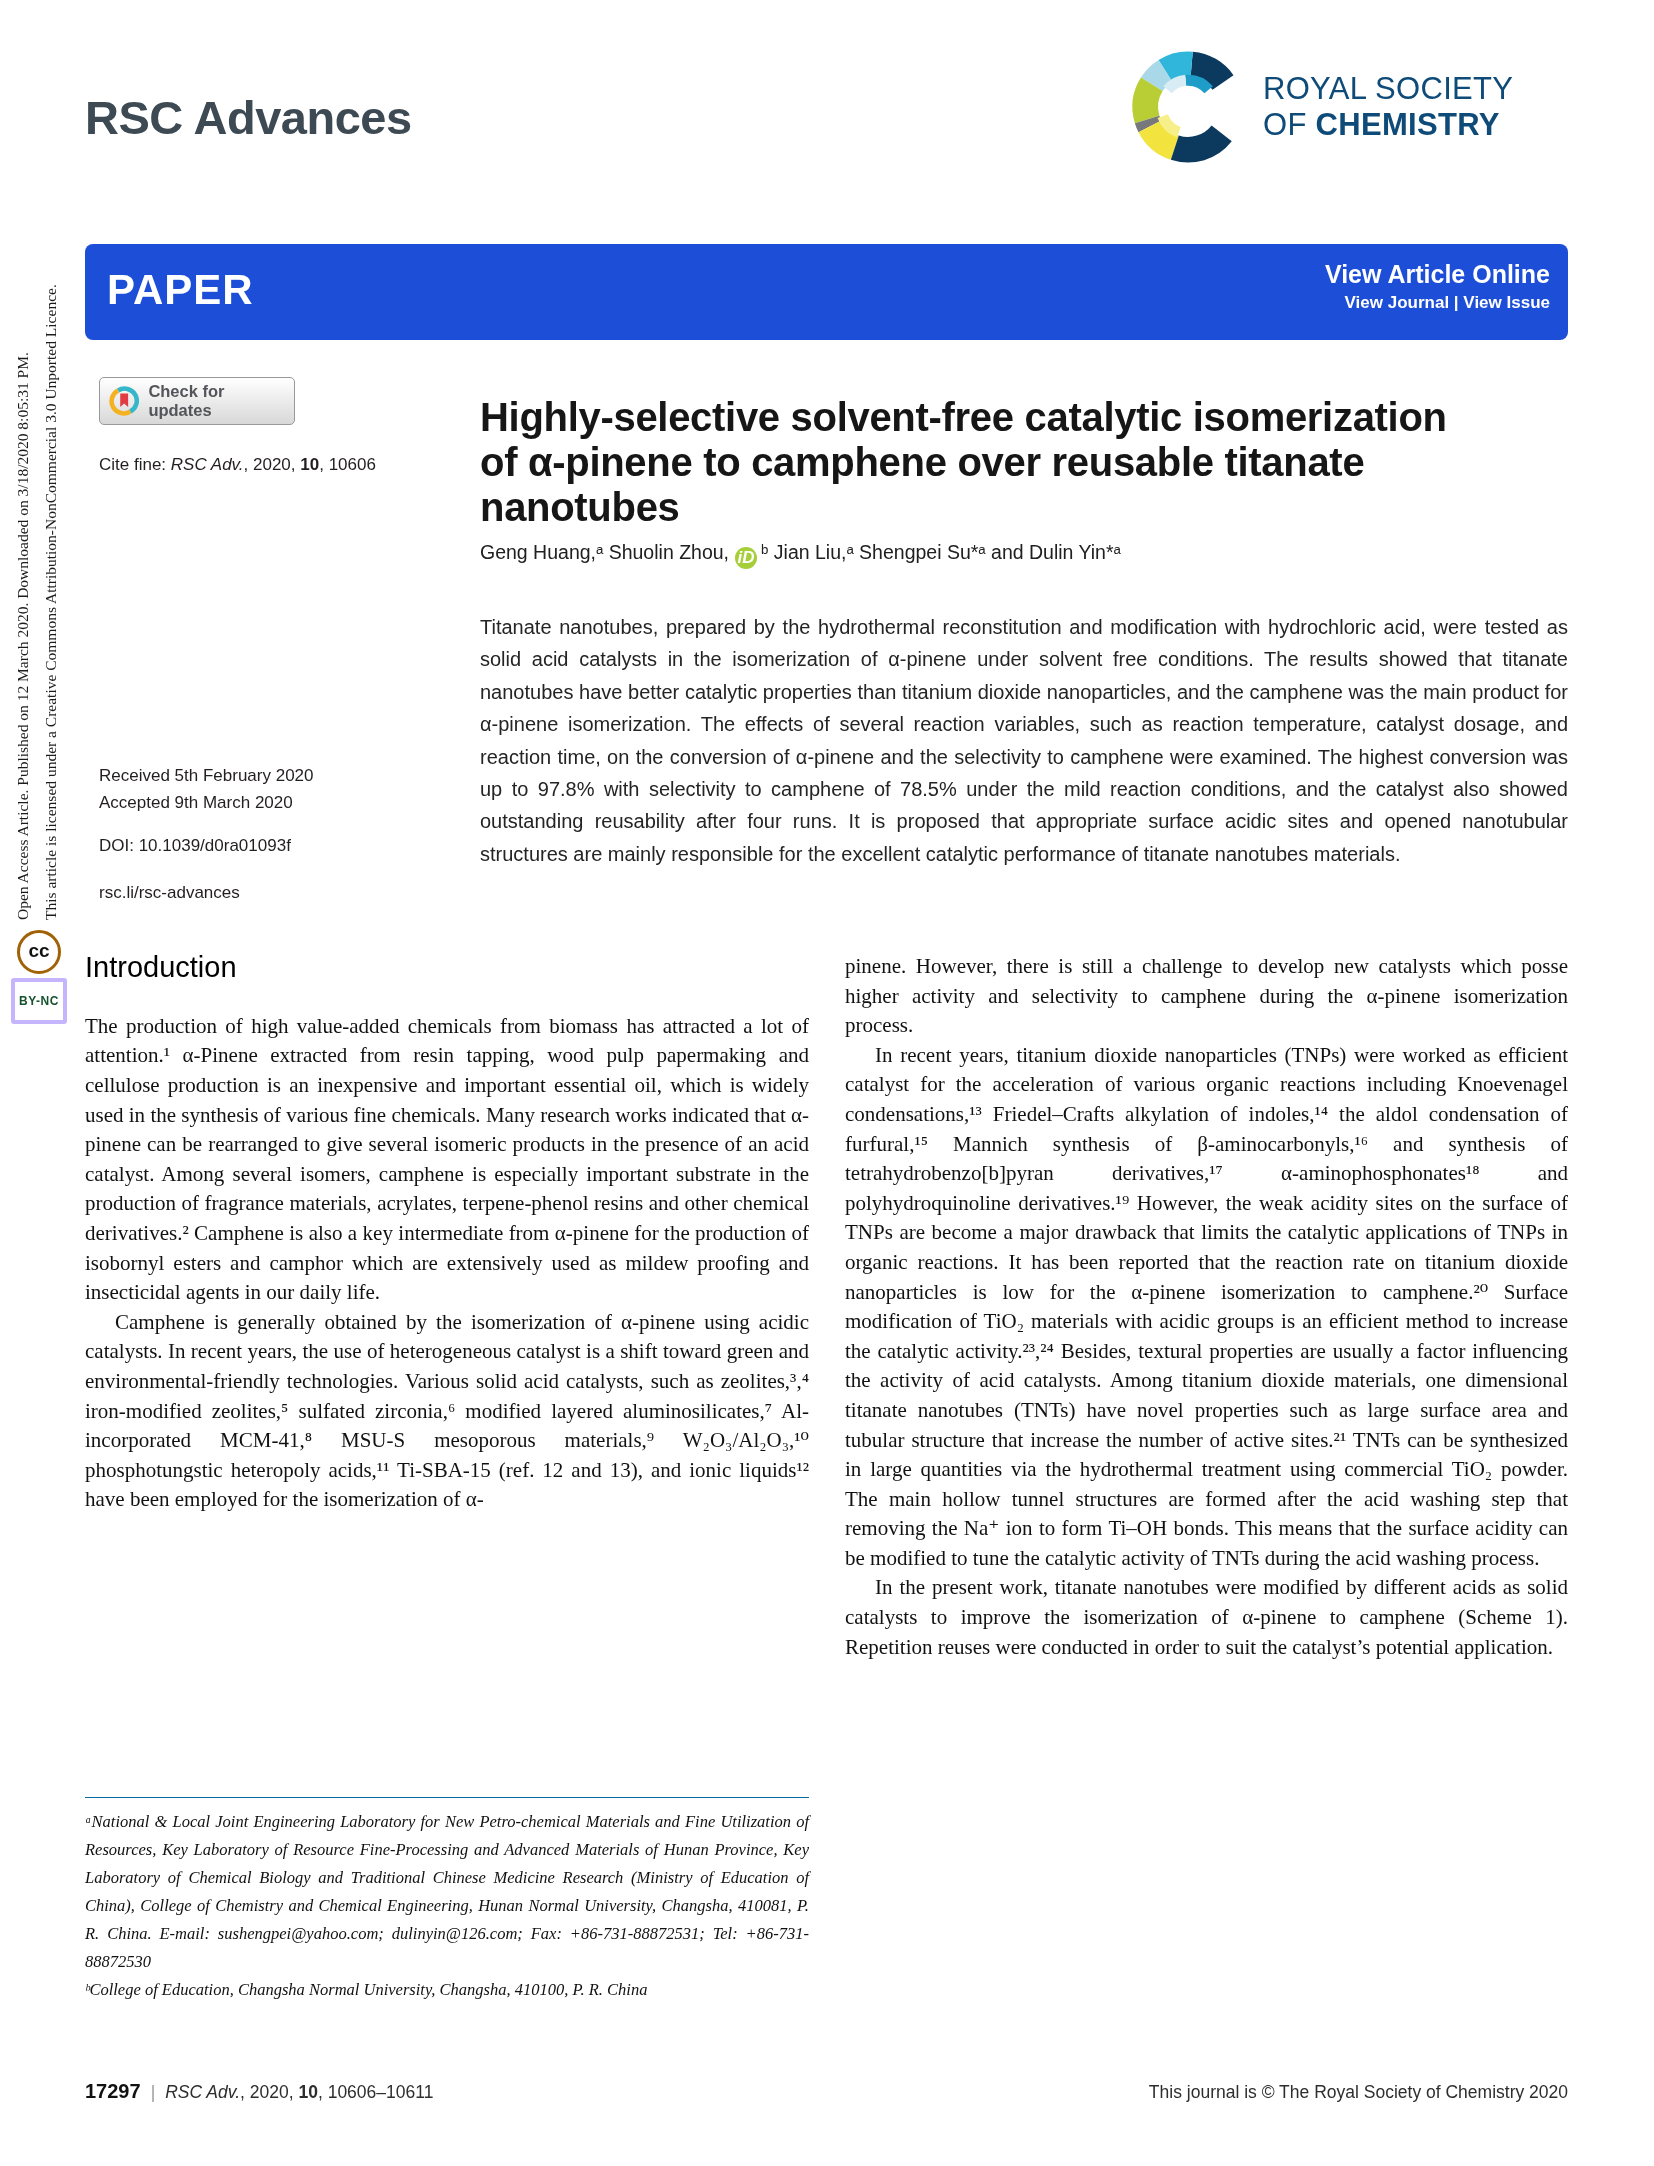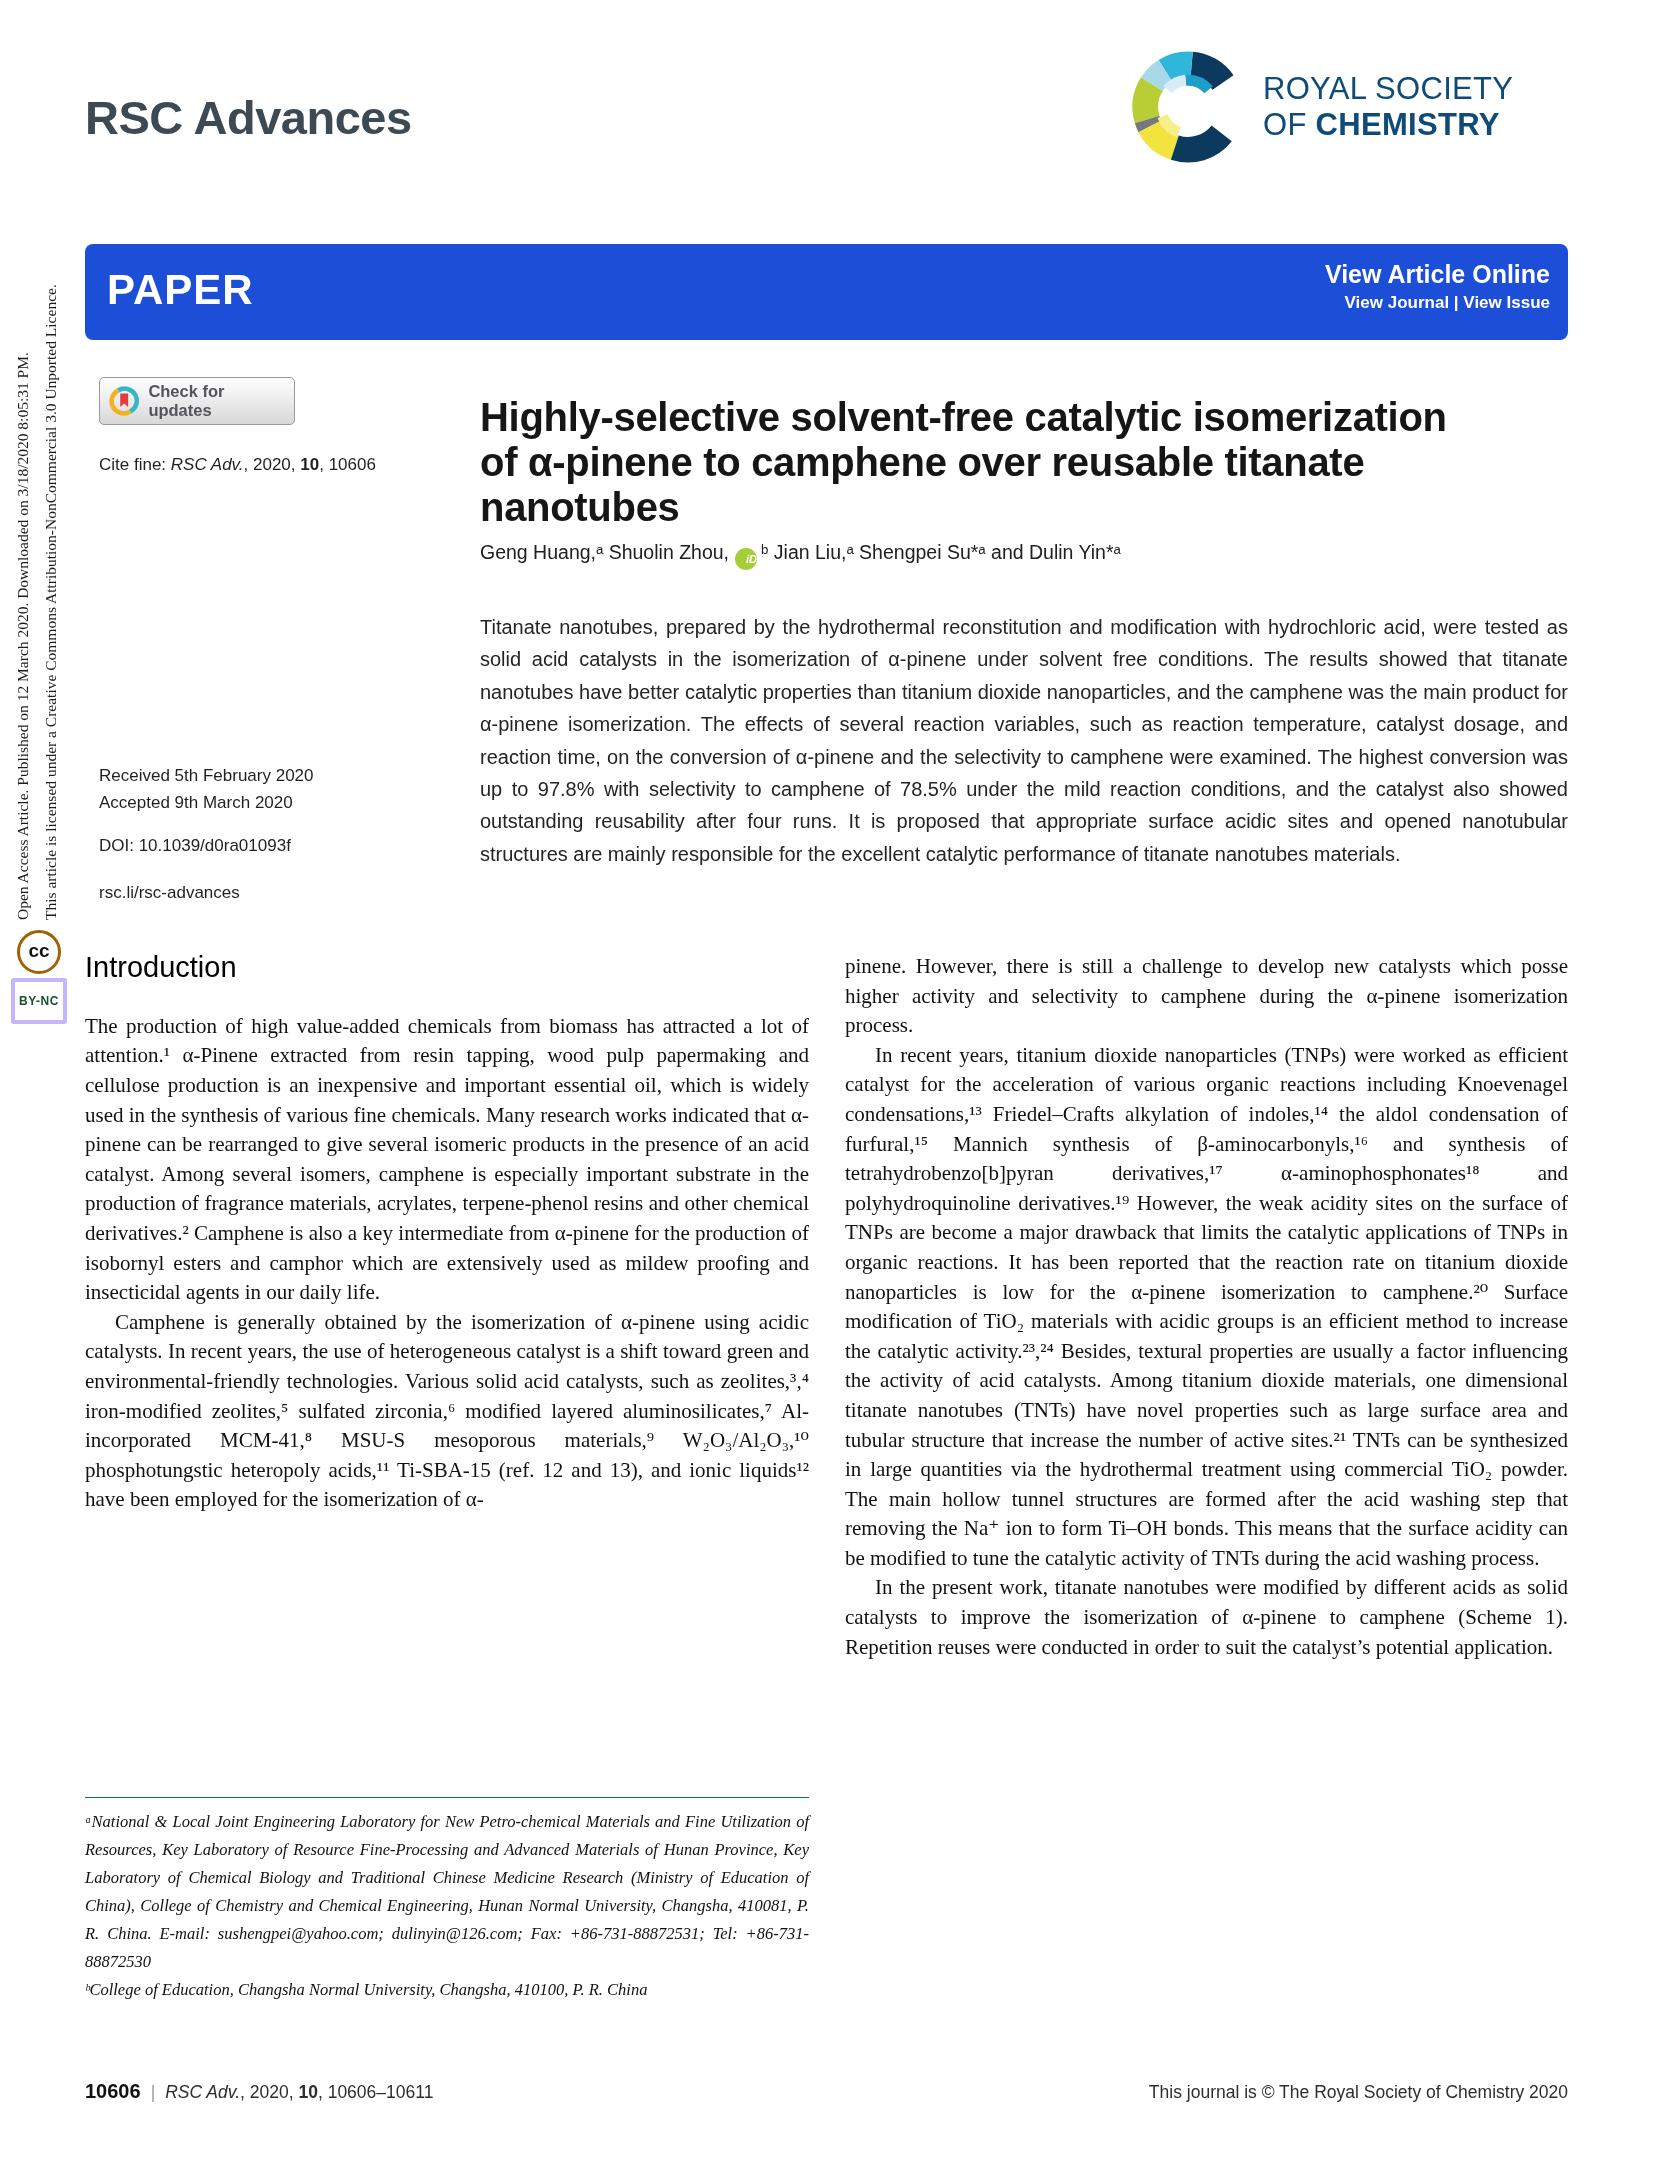--- a/index.html
+++ b/index.html
@@ -54,21 +54,21 @@
   .it { font-style:italic; } .bd { font-weight:700; }
 
   
   .title {
     position:absolute; left:480px; top:368px; width:1000px;
     font-size:40px; line-height:45px; font-weight:700; color:#161616; letter-spacing:-0.3px;
   }
   .authors { position:absolute; left:480px; top:541px; font-size:19.5px; color:#202020; }
   .orcid {
     display:inline-block; width:22px; height:22px; background:#a6ce39; color:#fff;
-    border-radius:50%; font-size:11px; font-weight:700; text-align:right; line-height:22px;
+    border-radius:50%; font-size:17px; font-weight:700; text-align:center; line-height:22px;
     vertical-align:-4px; margin:0 4px 0 6px; font-style:italic;
   }
   .abstract {
     position:absolute; left:480px; top:611px; width:1088px;
     font-size:20px; line-height:32.4px; text-align:justify; color:#242424;
   }
 
   
   .col {
     position:absolute; top:952px; width:724px;
@@ -188,20 +188,20 @@
     <p class="indent">In the present work, titanate nanotubes were modified by different acids as solid catalysts to improve the isomerization of α-pinene to camphene (Scheme 1). Repetition reuses were conducted in order to suit the catalyst’s potential application.</p>
   </div>
 
   <div class="footnotes">
     <p>ᵃNational &amp; Local Joint Engineering Laboratory for New Petro-chemical Materials and Fine Utilization of Resources, Key Laboratory of Resource Fine-Processing and Advanced Materials of Hunan Province, Key Laboratory of Chemical Biology and Traditional Chinese Medicine Research (Ministry of Education of China), College of Chemistry and Chemical Engineering, Hunan Normal University, Changsha, 410081, P. R. China. E-mail: sushengpei@yahoo.com; dulinyin@126.com; Fax: +86-731-88872531; Tel: +86-731-88872530</p>
     <p>ᵇCollege of Education, Changsha Normal University, Changsha, 410100, P. R. China</p>
   </div>
 
   <div class="footer">
     <div class="footer-left">
-      <span class="fpage">10606</span>
+      <span class="fpage">17297</span>
       <span class="fdiv">|</span>
       <span><span class="it">RSC Adv.</span><span>, 2020, </span><span class="bd">10</span><span>, 10606–10611</span></span>
     </div>
     <div>This journal is © The Royal Society of Chemistry 2020</div>
   </div>
 
 </div>
 
 </body></html>

